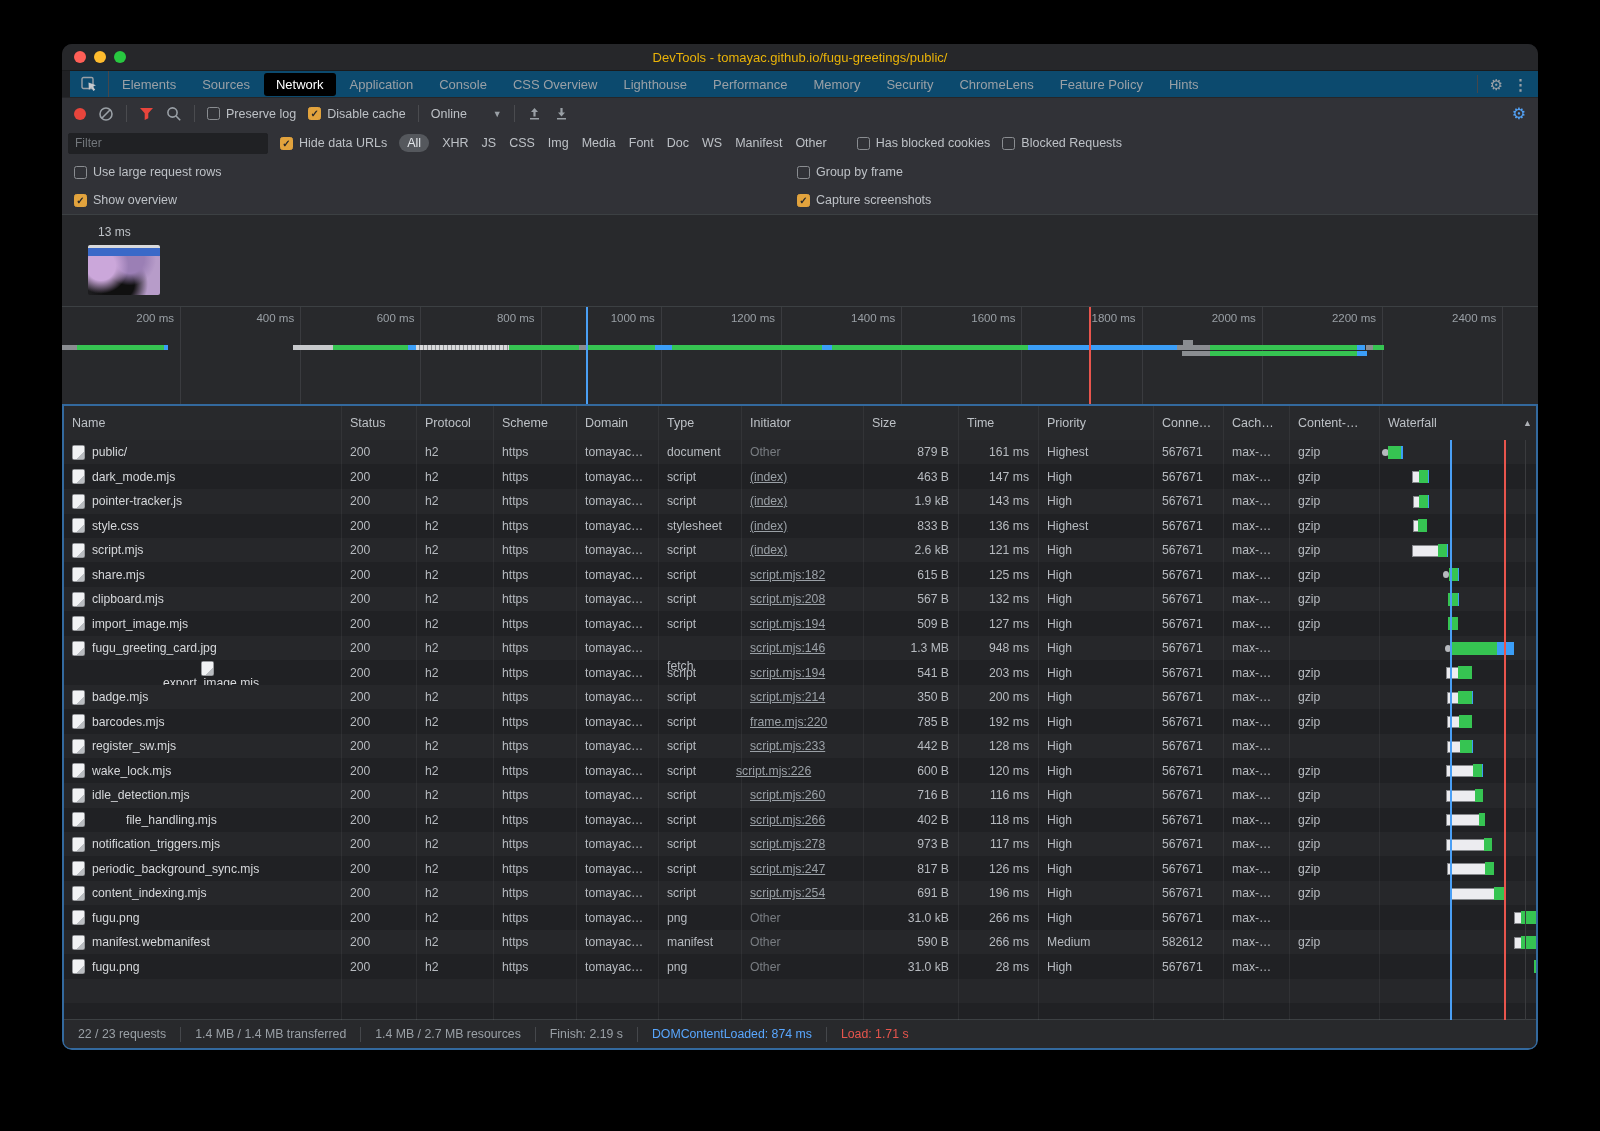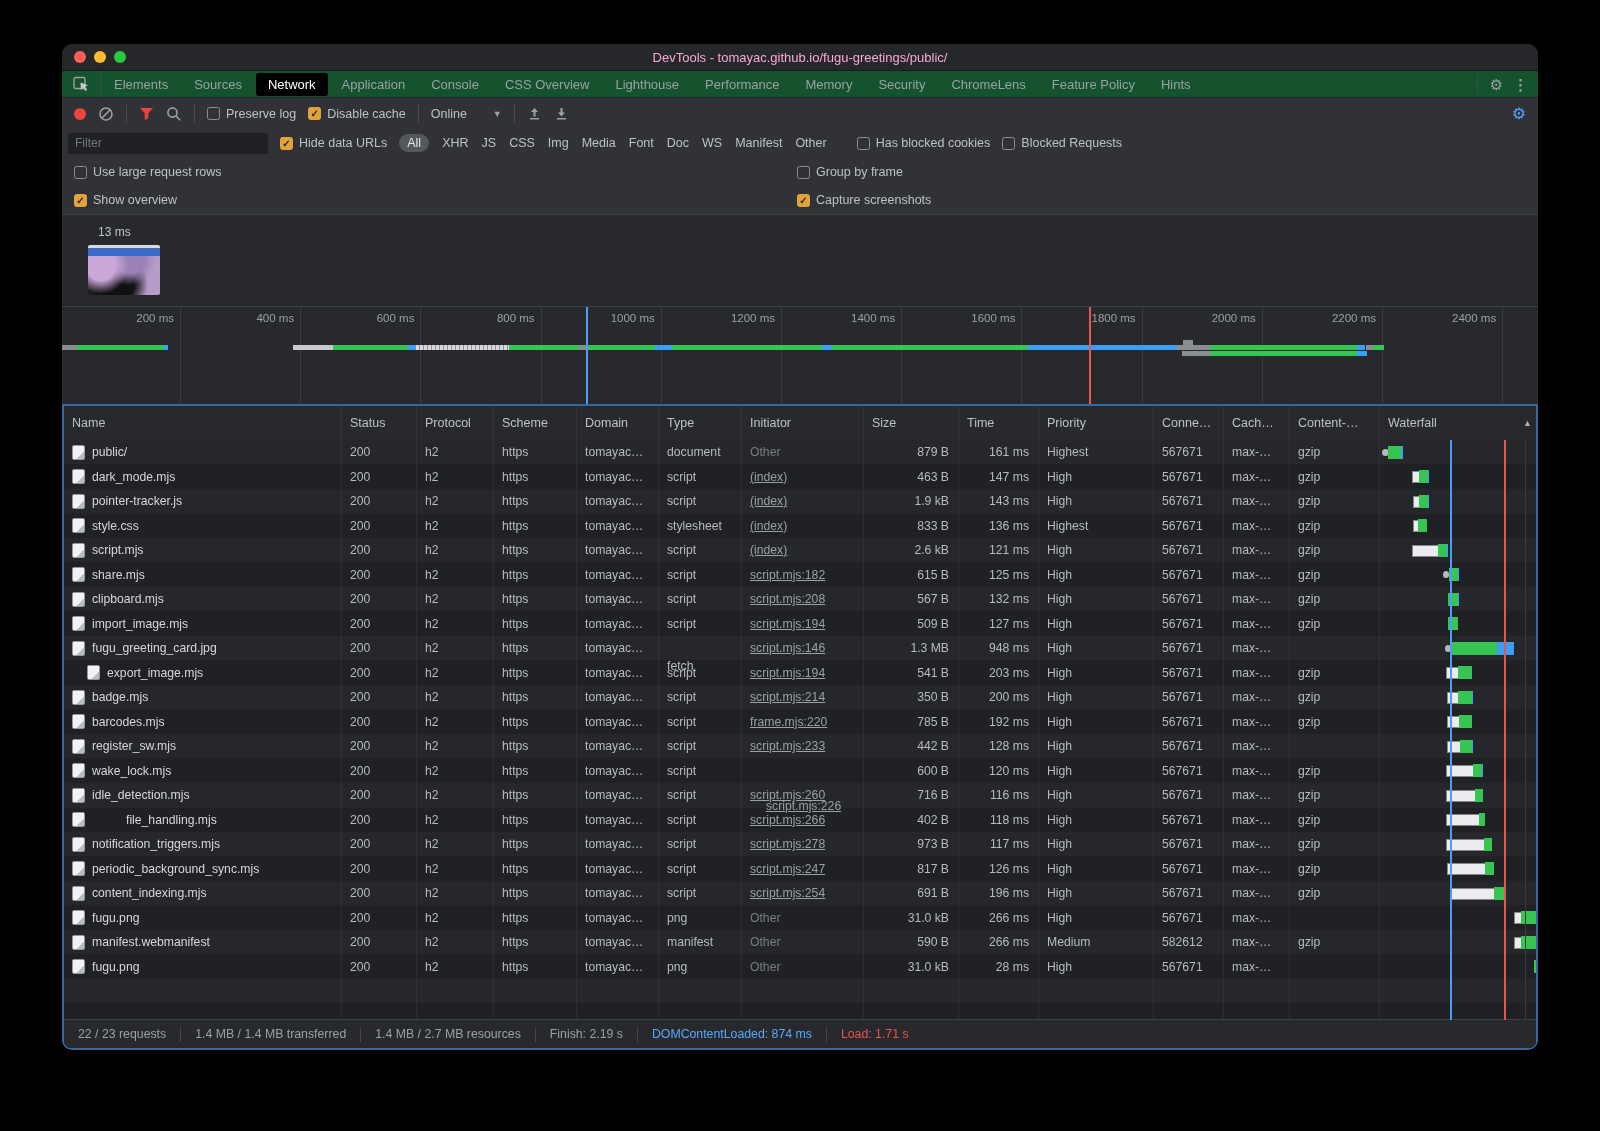--- a/index.html
+++ b/index.html
@@ -3,25 +3,25 @@
 <meta charset="utf-8">
 <style>
   html,body{margin:0;padding:0;}
   body{width:1600px;height:1131px;background:#000;font-family:"Liberation Sans",sans-serif;
        -webkit-font-smoothing:antialiased;position:relative;overflow:hidden;}
   .window{position:absolute;left:62px;top:44px;width:1476px;height:1006px;background:#202124;
           border-radius:10px;overflow:hidden;box-shadow:0 10px 40px rgba(0,0,0,.8);}
   
   .titlebar{position:absolute;left:0;top:0;right:0;height:26px;background:#26272a;
             display:flex;align-items:center;justify-content:center;border-bottom:1px solid #1a1b1d;}
-  .titlebar .title{font-size:13px;color:#f9a8d4;}
+  .titlebar .title{font-size:13px;color:#eab308;}
   .lights{position:absolute;left:12px;top:7px;display:flex;gap:8px;}
   .light{width:12px;height:12px;border-radius:50%;}
   
-  .tabbar{position:absolute;left:0;top:27px;right:0;height:26px;background:#14532d;
+  .tabbar{position:absolute;left:8px;top:27px;right:0;height:26px;background:#0c4a6e;
           display:flex;align-items:center;font-size:13px;color:#9aa0a6;}
   .inspectbox{width:38px;height:100%;display:flex;align-items:center;justify-content:center;
               border-right:1px solid #46474b;}
   .tab{padding:4px 12px;margin:0 1px;border-radius:3px;cursor:default;white-space:nowrap;}
   .tab.active{background:#000;color:#fff;}
   .tabbar-right{margin-left:auto;display:flex;align-items:center;gap:10px;padding-right:10px;
                 border-left:1px solid #46474b;height:70%;padding-left:12px;}
   .glyph{color:#9aa0a6;font-size:15px;line-height:1;}
   
   .toolbar{position:absolute;left:0;top:53px;right:0;height:31px;background:#313237;
@@ -532,21 +532,21 @@
           <div class="cell" style="left: 1090px; width: 70px;">567671</div>
           <div class="cell" style="left: 1160px; width: 66px;">max-…</div>
           <div class="cell" style="left: 1226px; width: 90px;"></div>
           <div class="cell" style="left: 1316px; width: 160px;">
             <div class="wf wf-d" style="left: 65px; width: 6px;"></div>
             <div class="wf wf-g" style="left: 71px; width: 46px;"></div>
             <div class="wf wf-b" style="left: 117px; width: 17px;"></div>
           </div>
         </div>
         <div class="trow" style="top: 220.5px;">
-          <div class="cell" style="left: 15px; width: 278px;">
+          <div class="cell" style="left: 4px; width: 278px; flex-direction: column;">
             <span class="ficon"></span>
             <span class="ntext">export_image.mjs</span>
           </div>
           <div class="cell" style="left: 278px; width: 75px;">200</div>
           <div class="cell" style="left: 353px; width: 77px;">h2</div>
           <div class="cell" style="left: 430px; width: 83px;">https</div>
           <div class="cell" style="left: 513px; width: 82px;">tomayac…</div>
           <div class="cell" style="left: 595px; width: 83px;">script</div>
           <div class="cell" style="left: 678px; width: 122px;">
             <span class="link">script.mjs:194</span>
@@ -639,21 +639,21 @@
         <div class="trow" style="top: 318.5px;">
           <div class="cell" style="left: 0px; width: 278px;">
             <span class="ficon"></span>
             <span class="ntext">wake_lock.mjs</span>
           </div>
           <div class="cell" style="left: 278px; width: 75px;">200</div>
           <div class="cell" style="left: 353px; width: 77px;">h2</div>
           <div class="cell" style="left: 430px; width: 83px;">https</div>
           <div class="cell" style="left: 513px; width: 82px;">tomayac…</div>
           <div class="cell" style="left: 595px; width: 83px;">script</div>
-          <div class="cell" style="left: 694px; width: 122px; margin-top: 35px;">
+          <div class="cell" style="left: 664px; width: 122px;">
             <span class="link">script.mjs:226</span>
           </div>
           <div class="cell r" style="left: 800px; width: 95px;">600 B</div>
           <div class="cell r" style="left: 895px; width: 80px;">120 ms</div>
           <div class="cell" style="left: 975px; width: 115px;">High</div>
           <div class="cell" style="left: 1090px; width: 70px;">567671</div>
           <div class="cell" style="left: 1160px; width: 66px;">max-…</div>
           <div class="cell" style="left: 1226px; width: 90px;">gzip</div>
           <div class="cell" style="left: 1316px; width: 160px;">
             <div class="wf wf-w" style="left: 66px; width: 27px;"></div>

